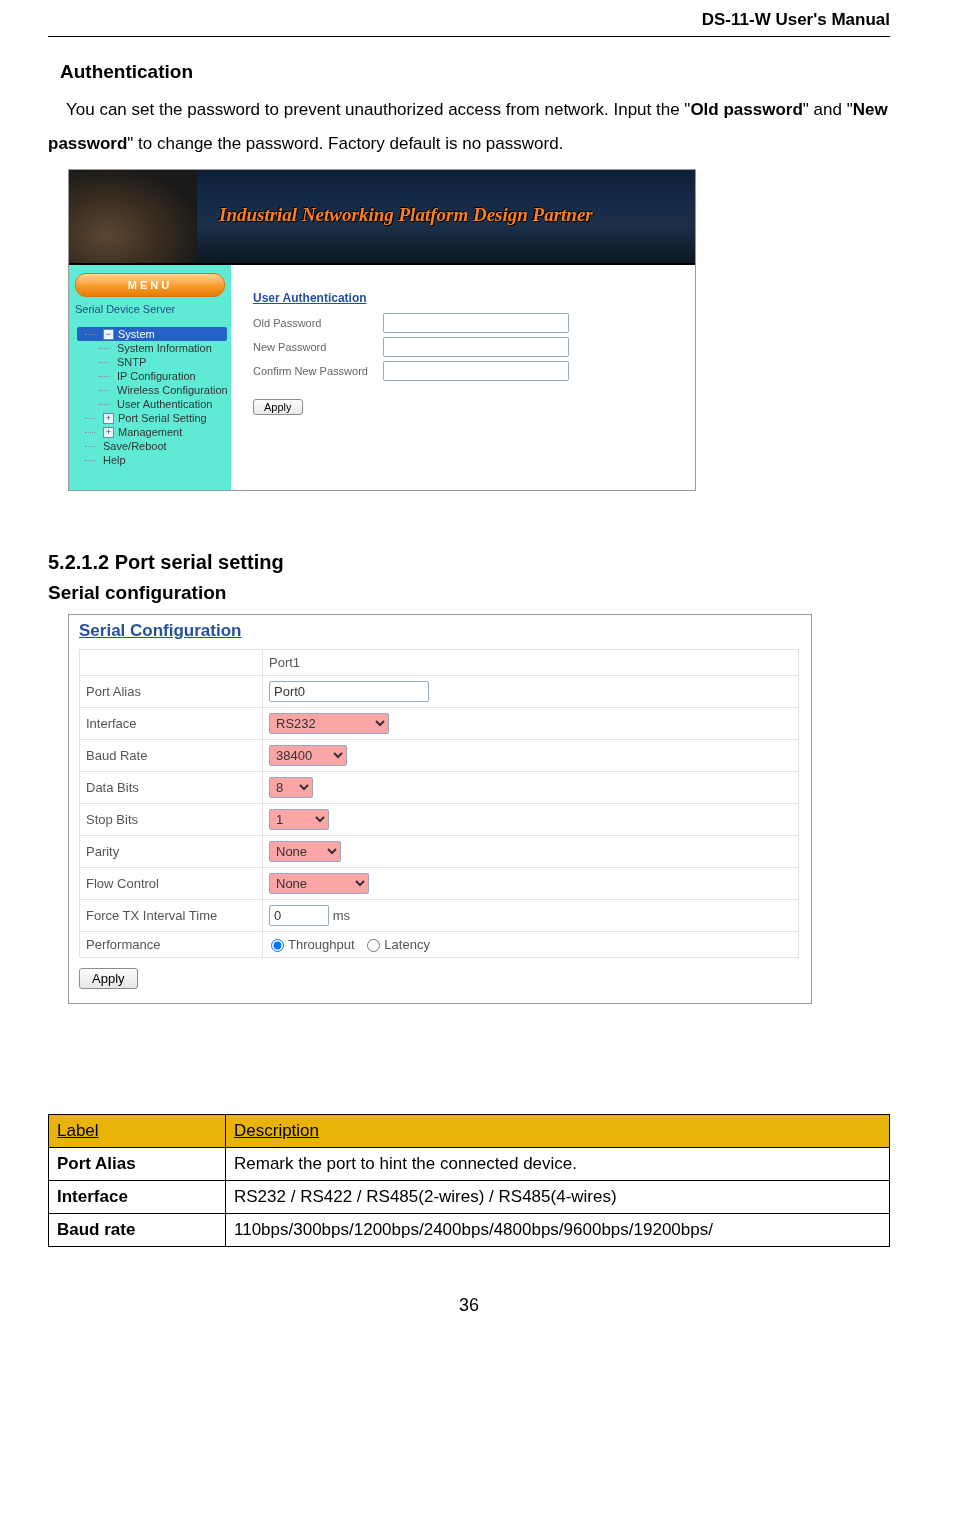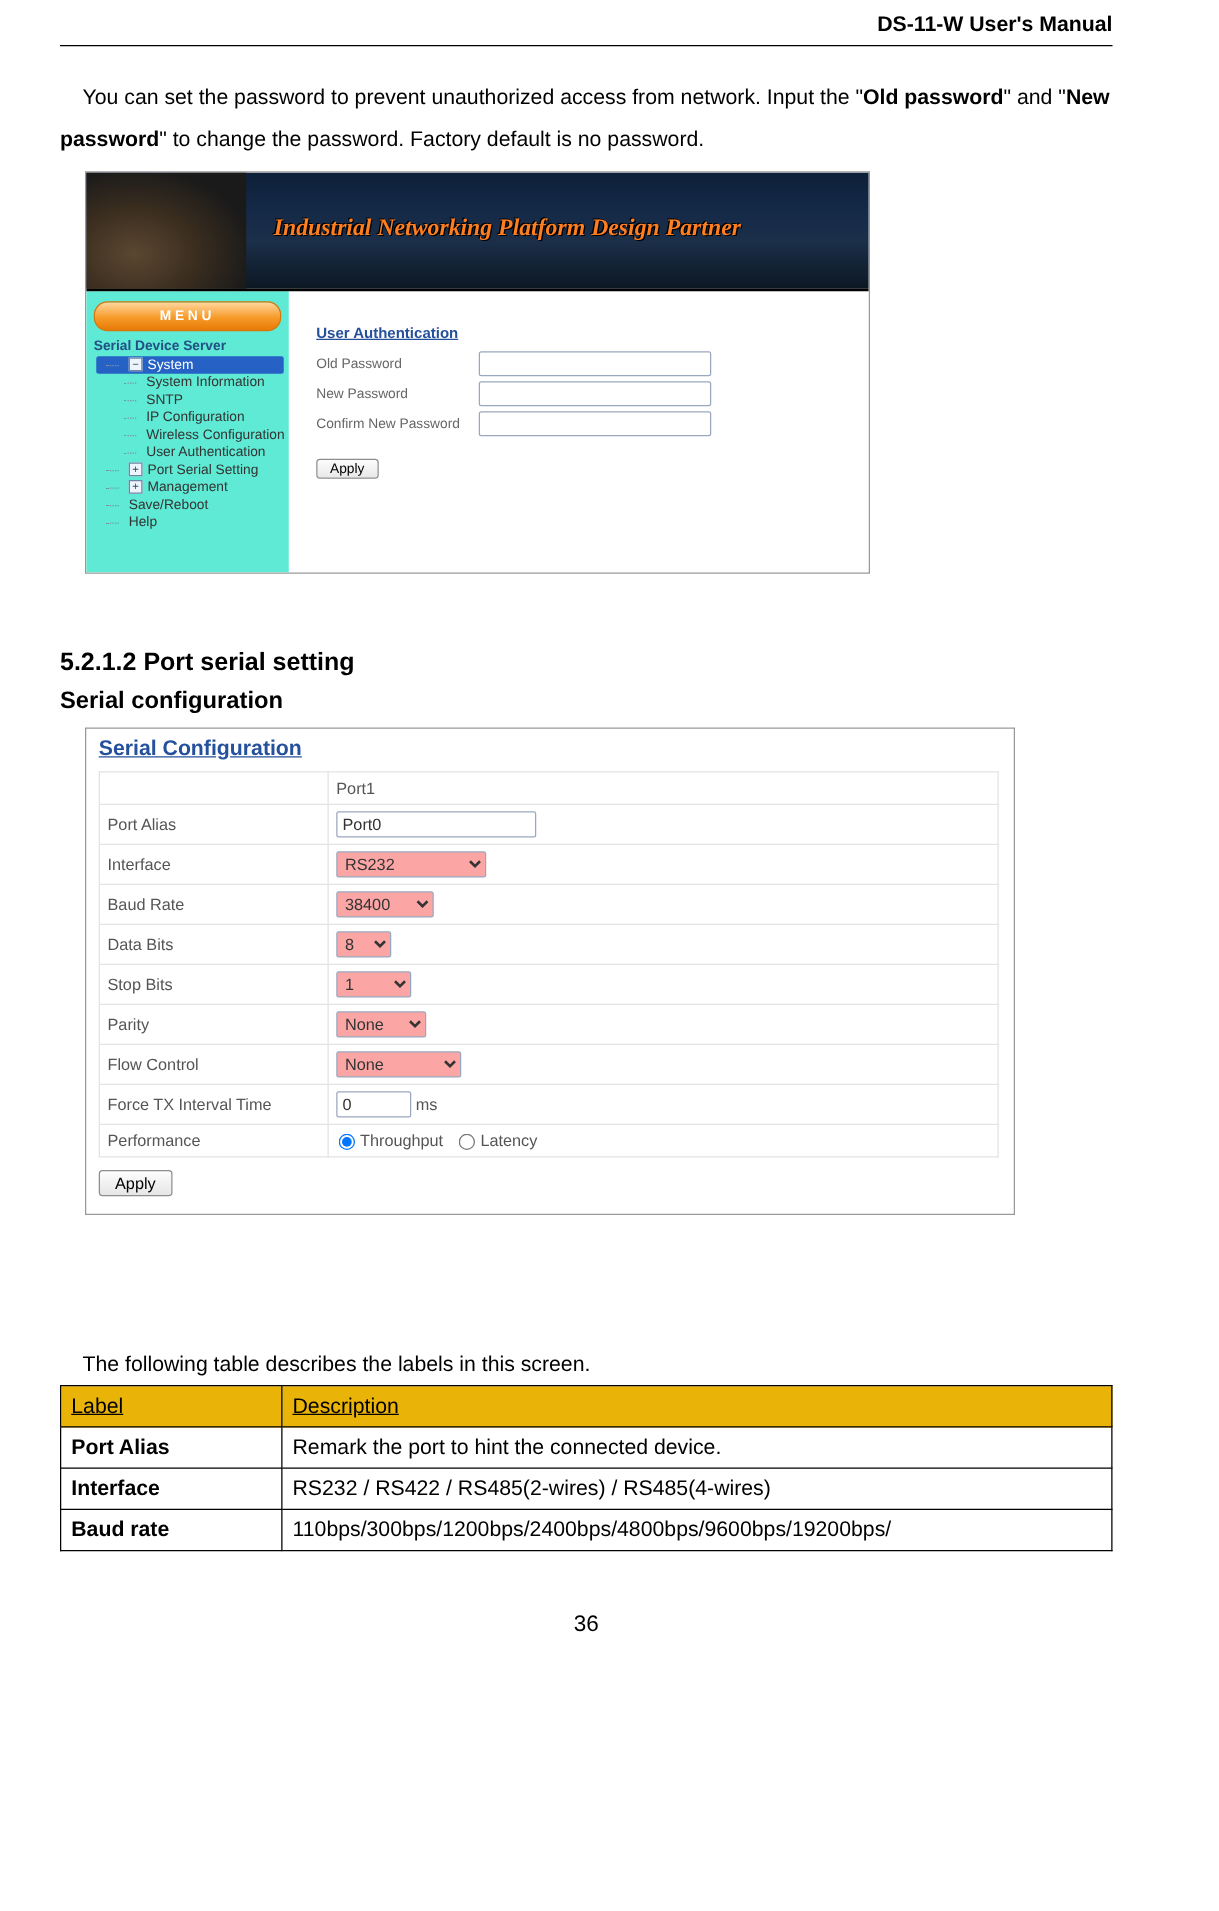--- a/index.html
+++ b/index.html
@@ -91,24 +91,24 @@
     letter-spacing: 3px;
     text-align: center;
     line-height: 22px;
     border: 1px solid #d6770e;
   }
   .shot1 .tree {
     padding: 4px 4px 0 6px;
     color: #333;
   }
   .shot1 .tree .root {
-    font-weight: bold;
+    font-weight: normal;
     color: #225083;
     font-size: 11px;
-    margin-bottom: 2px;
+    margin-bottom: 12px;
   }
   .shot1 .tree .group {
     margin-left: 2px;
   }
   .shot1 .tree .node {
     position: relative;
     padding: 1px 0 1px 26px;
     white-space: nowrap;
     color: #333;
   }
@@ -277,20 +277,21 @@
     margin-top: 48px;
   }
 </style>
 </head>
 <body>
 
 <div class="page">
   <div class="running-head">DS-11-W User's Manual</div>
   <hr class="top-rule">
 
+  <div class="h-auth">Authentication</div>
   <p class="para indent">
     <span>You can set the password to prevent unauthorized access from network.    Input the "</span><span class="bold">Old password</span><span>" and "</span><span class="bold">New password</span><span>" to change the password.    Factory default is no password.</span>
   </p>
 
   <div class="shot1">
     <div class="banner">
       <div class="banner-photo"></div>
       <div class="banner-text">Industrial  Networking Platform Design Partner</div>
     </div>
     <div class="lower">
@@ -385,21 +386,20 @@
           <label><input type="radio" name="perf" checked="" style=""><span>Throughput</span></label>
           &nbsp;
           <label><input type="radio" name="perf" style=""><span>Latency</span></label>
         </td>
       </tr>
     </tbody>
       </table>
     <button class="apply-btn2">Apply</button>
   </div>
 
-  <p class="desc-intro">The following table describes the labels in this screen.</p>
   <table class="param">
     <thead>
       <tr>
         <td>Label</td>
         <td>Description</td>
       </tr>
     </thead>
     <tbody>
       <tr>
         <td class="l">Port Alias</td>

